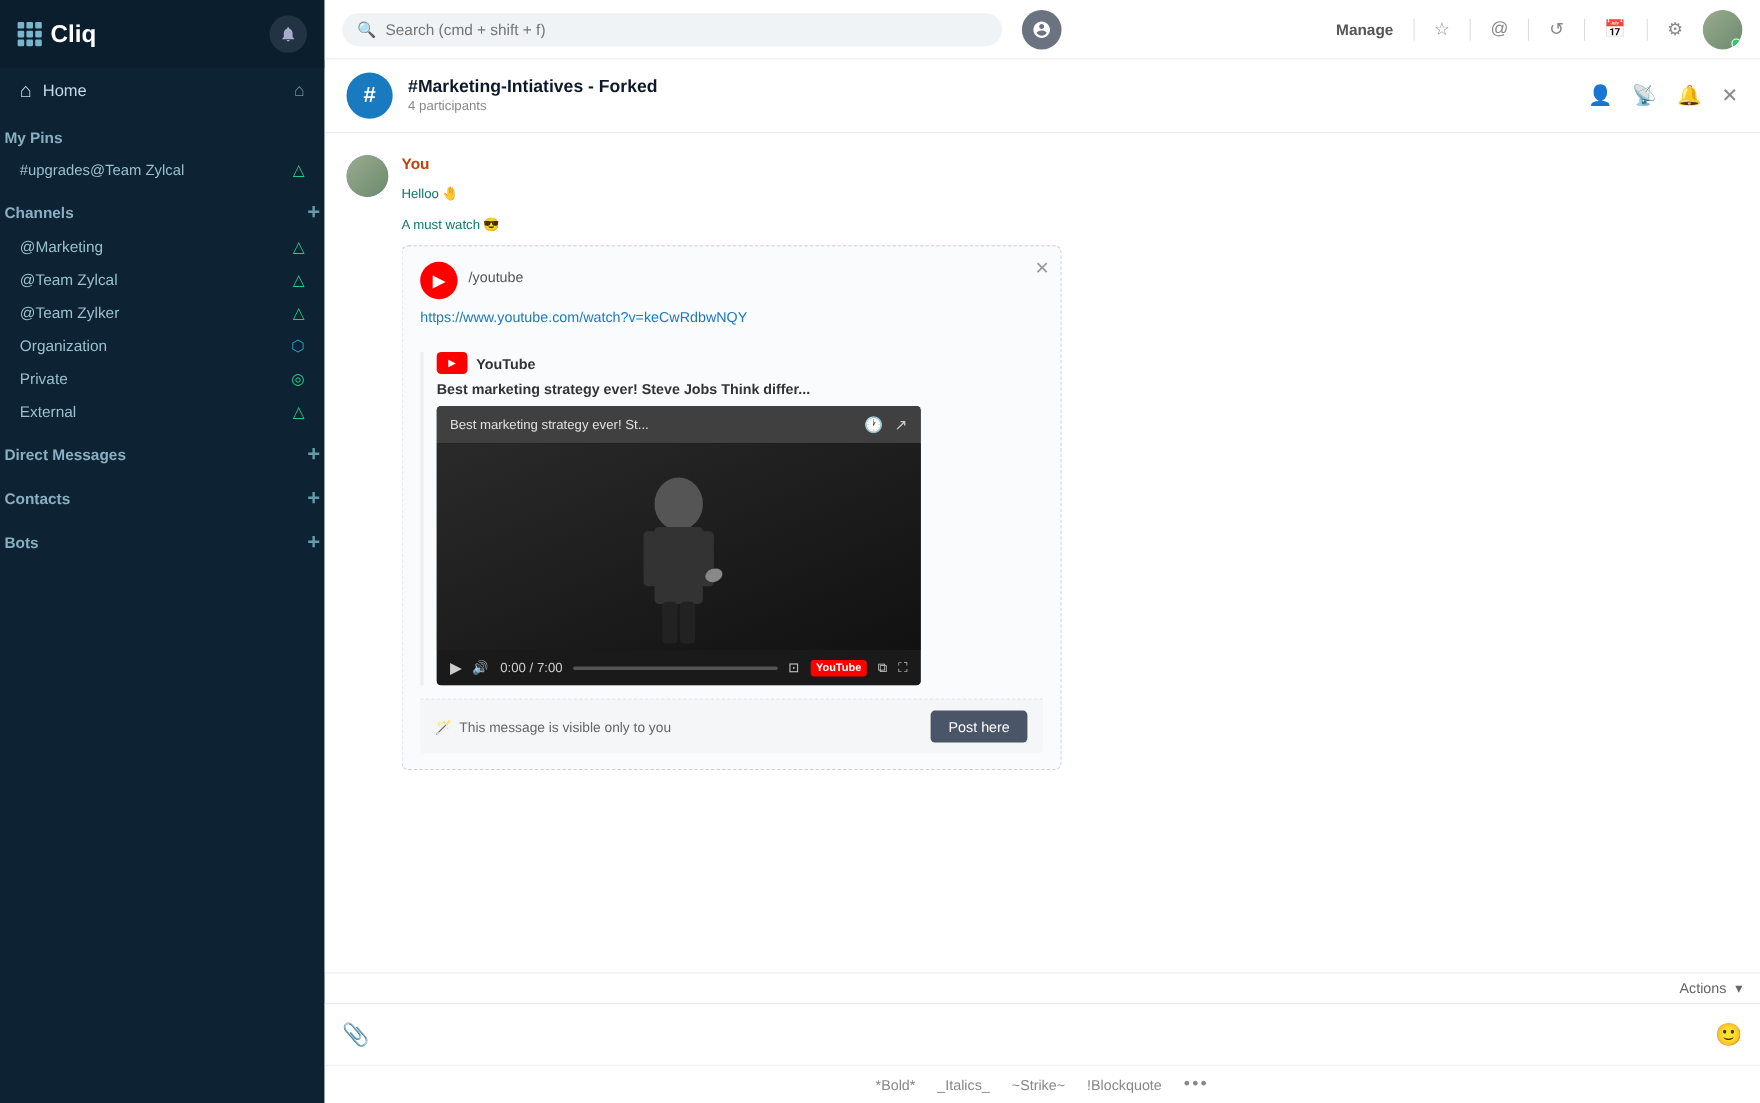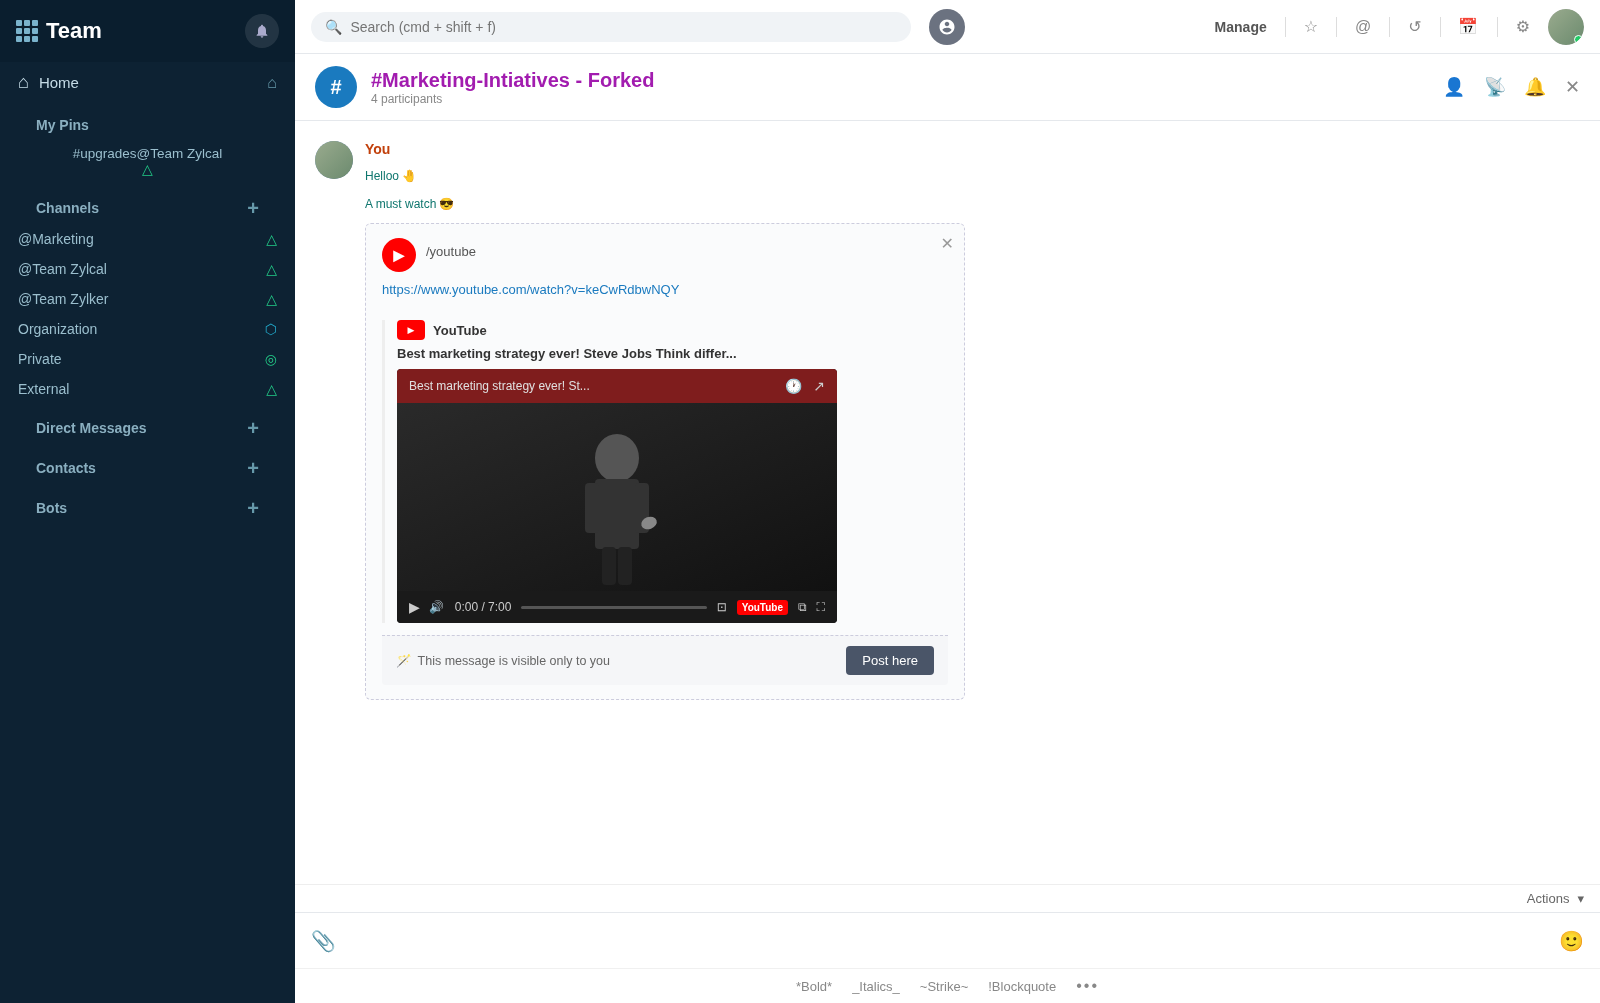--- a/index.html
+++ b/index.html
@@ -58,39 +58,38 @@
       font-size: 15px;
       cursor: pointer;
     }
     .sidebar-nav-item .left { display: flex; align-items: center; gap: 10px; }
     .sidebar-nav-item .home-icon { font-size: 18px; }
 
     .sidebar-section-title {
       font-size: 14px;
       font-weight: 600;
       color: #8aafc0;
-      padding: 14px 36px 6px;
+      padding: 14px 4px 6px;
       display: flex;
       align-items: center;
       justify-content: space-between;
     }
     .sidebar-section-title .plus-btn {
       font-size: 20px;
       color: #6699aa;
       cursor: pointer;
       line-height: 1;
     }
 
     .pin-item {
       display: flex; align-items: center; justify-content: space-between;
       padding: 7px 18px;
       font-size: 13.5px;
       color: #9bbfce;
       cursor: pointer;
-      flex-direction: column;
     }
     .alert-icon { color: #22cc88; font-size: 14px; }
     .alert-icon-org { color: #22aacc; font-size: 14px; }
 
     .channel-item {
       display: flex; align-items: center; justify-content: space-between;
       padding: 7px 18px;
       font-size: 14px;
       color: #9bbfce;
       cursor: pointer;
@@ -174,21 +173,21 @@
       background: #fff;
     }
     .channel-header-left { display: flex; align-items: center; gap: 14px; }
     .channel-hash-avatar {
       width: 42px; height: 42px;
       border-radius: 50%;
       background: #1a7abf;
       display: flex; align-items: center; justify-content: center;
       color: #fff; font-size: 20px; font-weight: 700;
     }
-    .channel-info h2 { font-size: 20px; font-weight: 600; color: #a21caf; }
+    .channel-info h2 { font-size: 16px; font-weight: 600; color: #0f172a; }
     .channel-info p { font-size: 12px; color: #888; }
     .channel-header-actions { display: flex; align-items: center; gap: 18px; }
     .ch-action-icon { color: #888; font-size: 18px; cursor: pointer; }
 
     
     .messages-area {
       flex: 1;
       overflow-y: auto;
       padding: 20px 20px 10px;
       background: #fff;
@@ -246,21 +245,21 @@
     .yt-title { font-size: 13px; font-weight: 600; color: #333; margin-bottom: 8px; }
     .yt-video {
       width: 100%;
       max-width: 440px;
       border-radius: 4px;
       overflow: hidden;
       background: #1a1a1a;
       position: relative;
     }
     .yt-video-top {
-      background: #7f1d1d;
+      background: #404040;
       height: 34px;
       display: flex; align-items: center; justify-content: space-between;
       padding: 0 12px;
       font-size: 12px;
       color: #ccc;
     }
     .yt-video-top .title-text { color: #e0e0e0; font-size: 12px; }
     .yt-video-top .icons { display: flex; gap: 10px; color: #ccc; font-size: 14px; }
     .yt-video-thumb {
       width: 100%; height: 188px;
@@ -369,21 +368,21 @@
         <span></span>
           <span></span>
           <span></span>
         <span></span>
           <span></span>
           <span></span>
         <span></span>
           <span></span>
           <span></span>
       </div>
-      <span>Team</span>
+      <span>Cliq</span>
     </div>
     <div class="sidebar-bell">
       <svg viewBox="0 0 24 24">
           <path d="M12 22c1.1 0 2-.9 2-2h-4c0 1.1.9 2 2 2zm6-6v-5c0-3.07-1.64-5.64-4.5-6.32V4c0-.83-.67-1.5-1.5-1.5s-1.5.67-1.5 1.5v.68C7.63 5.36 6 7.92 6 11v5l-2 2v1h16v-1l-2-2z"></path>
         </svg>
     </div>
   </div>
 
   <div class="sidebar-nav-item">
     <div class="left">

